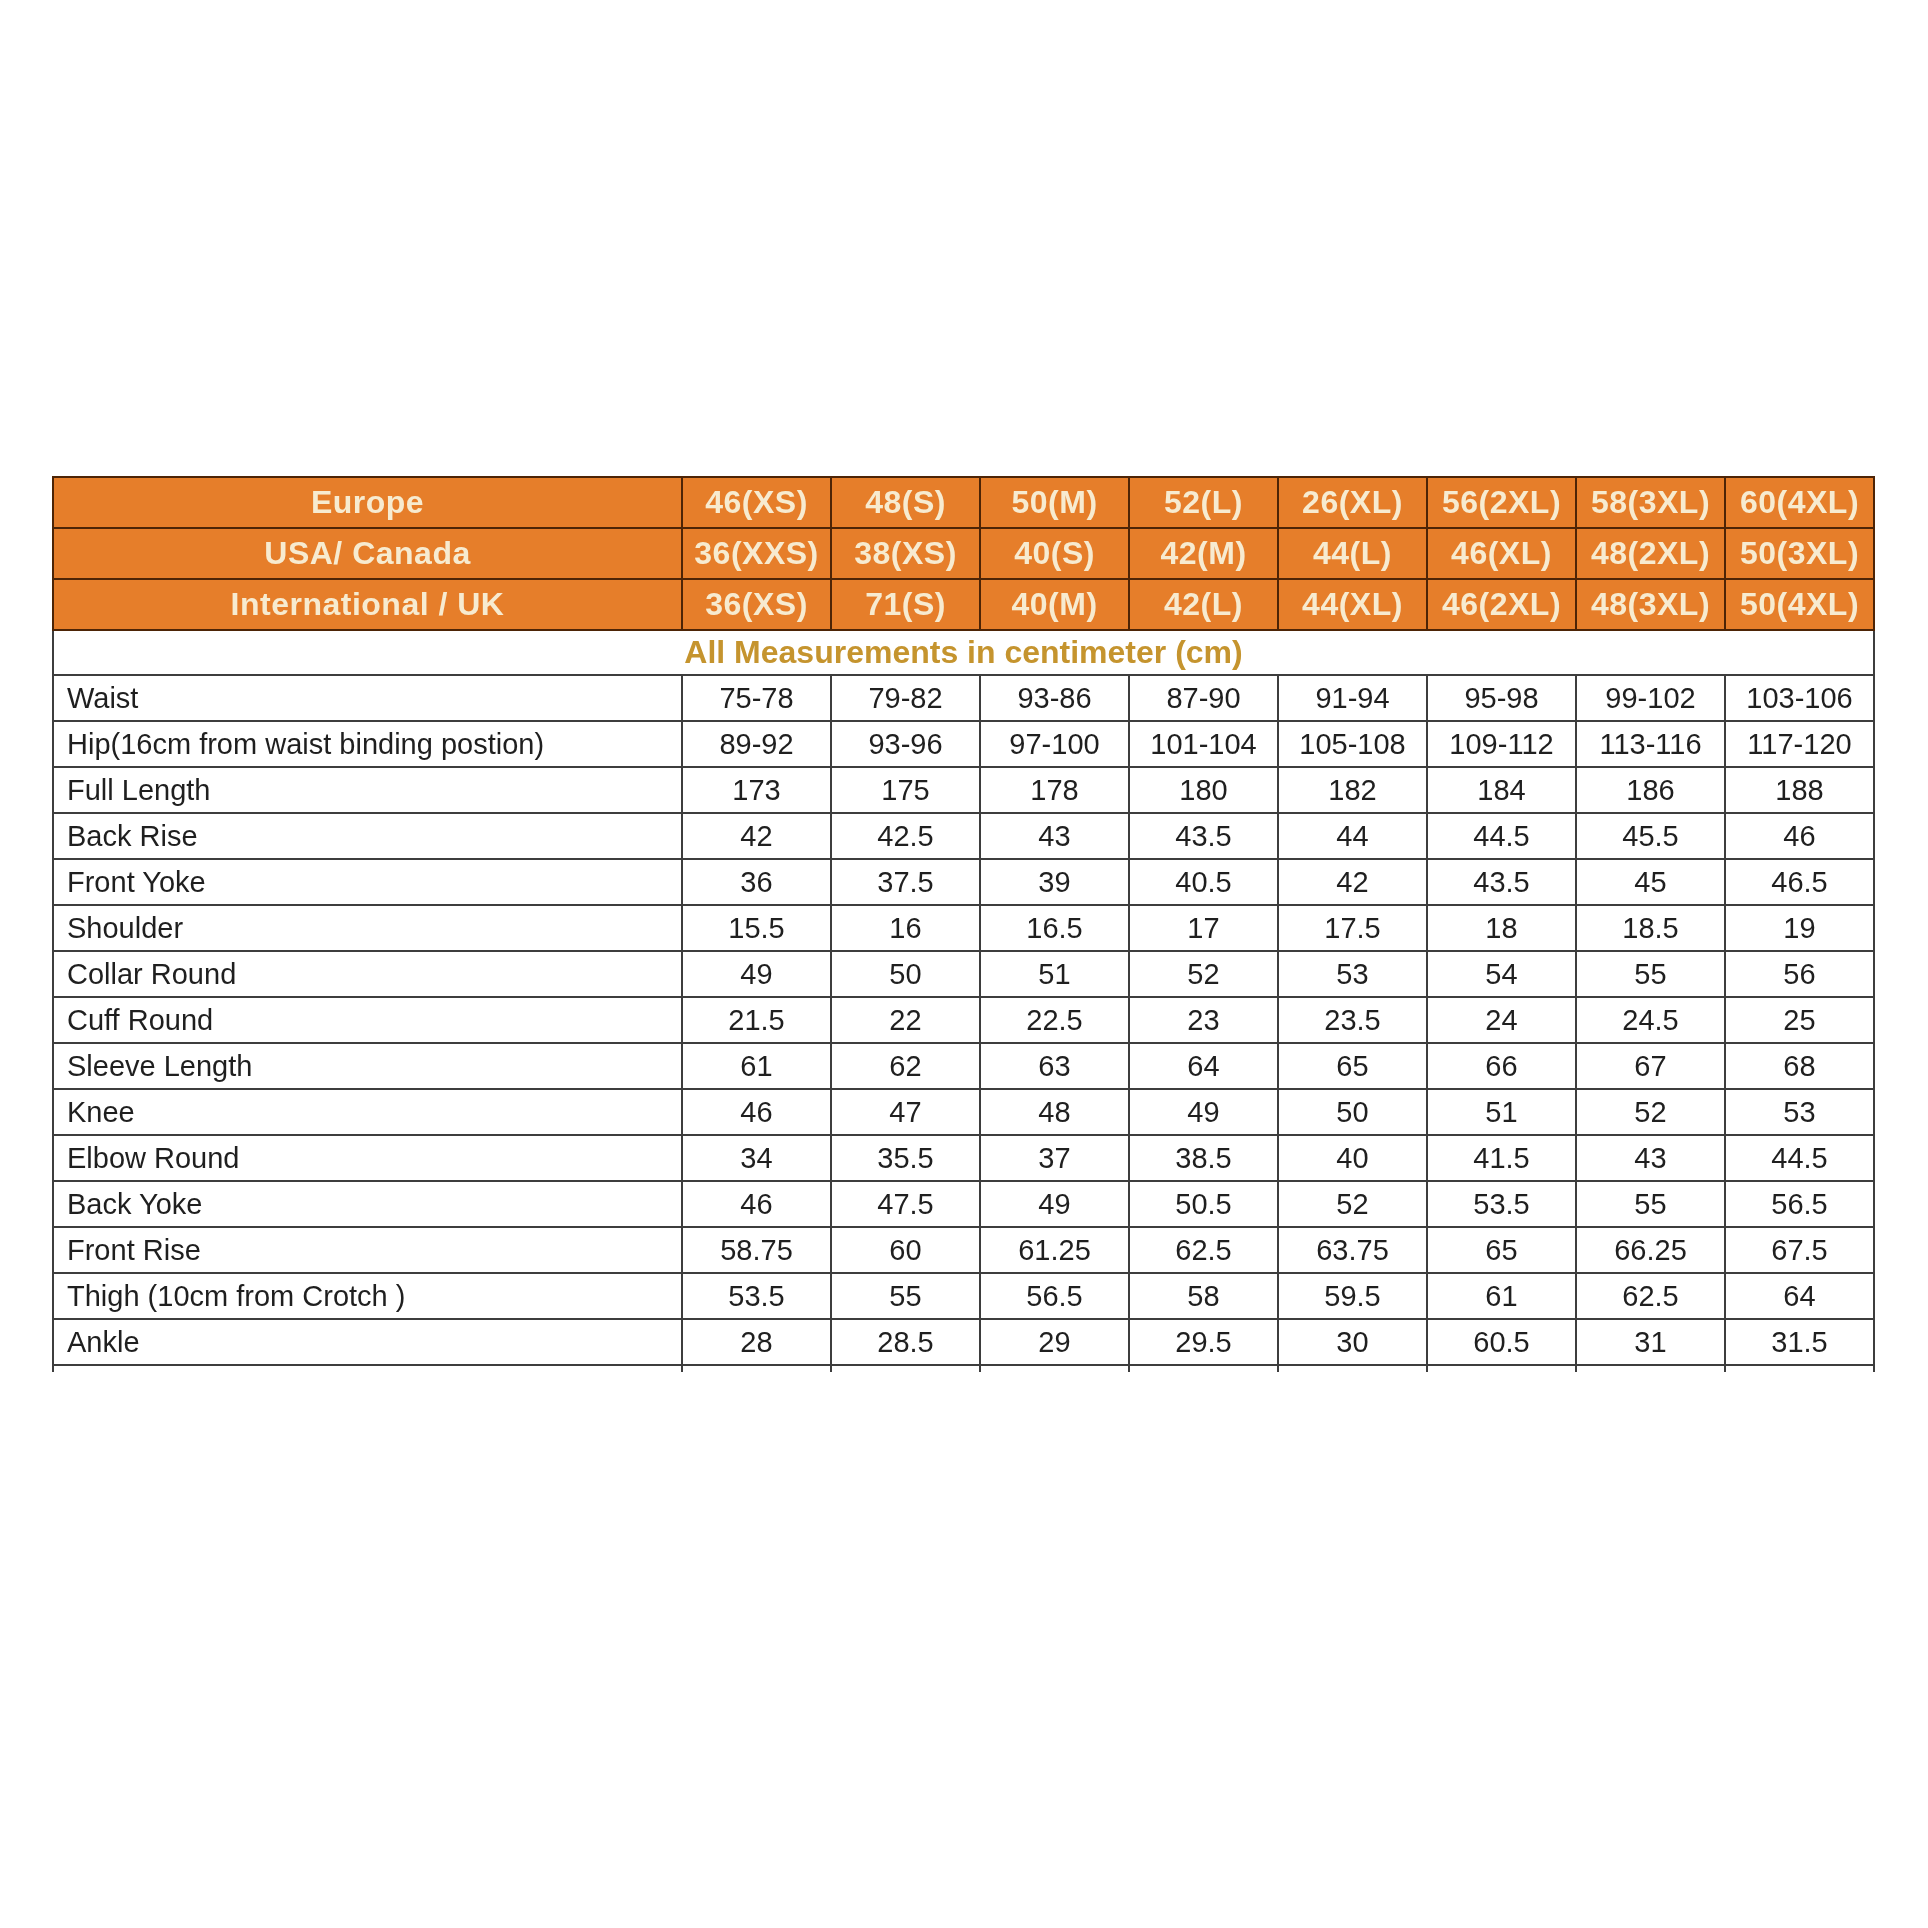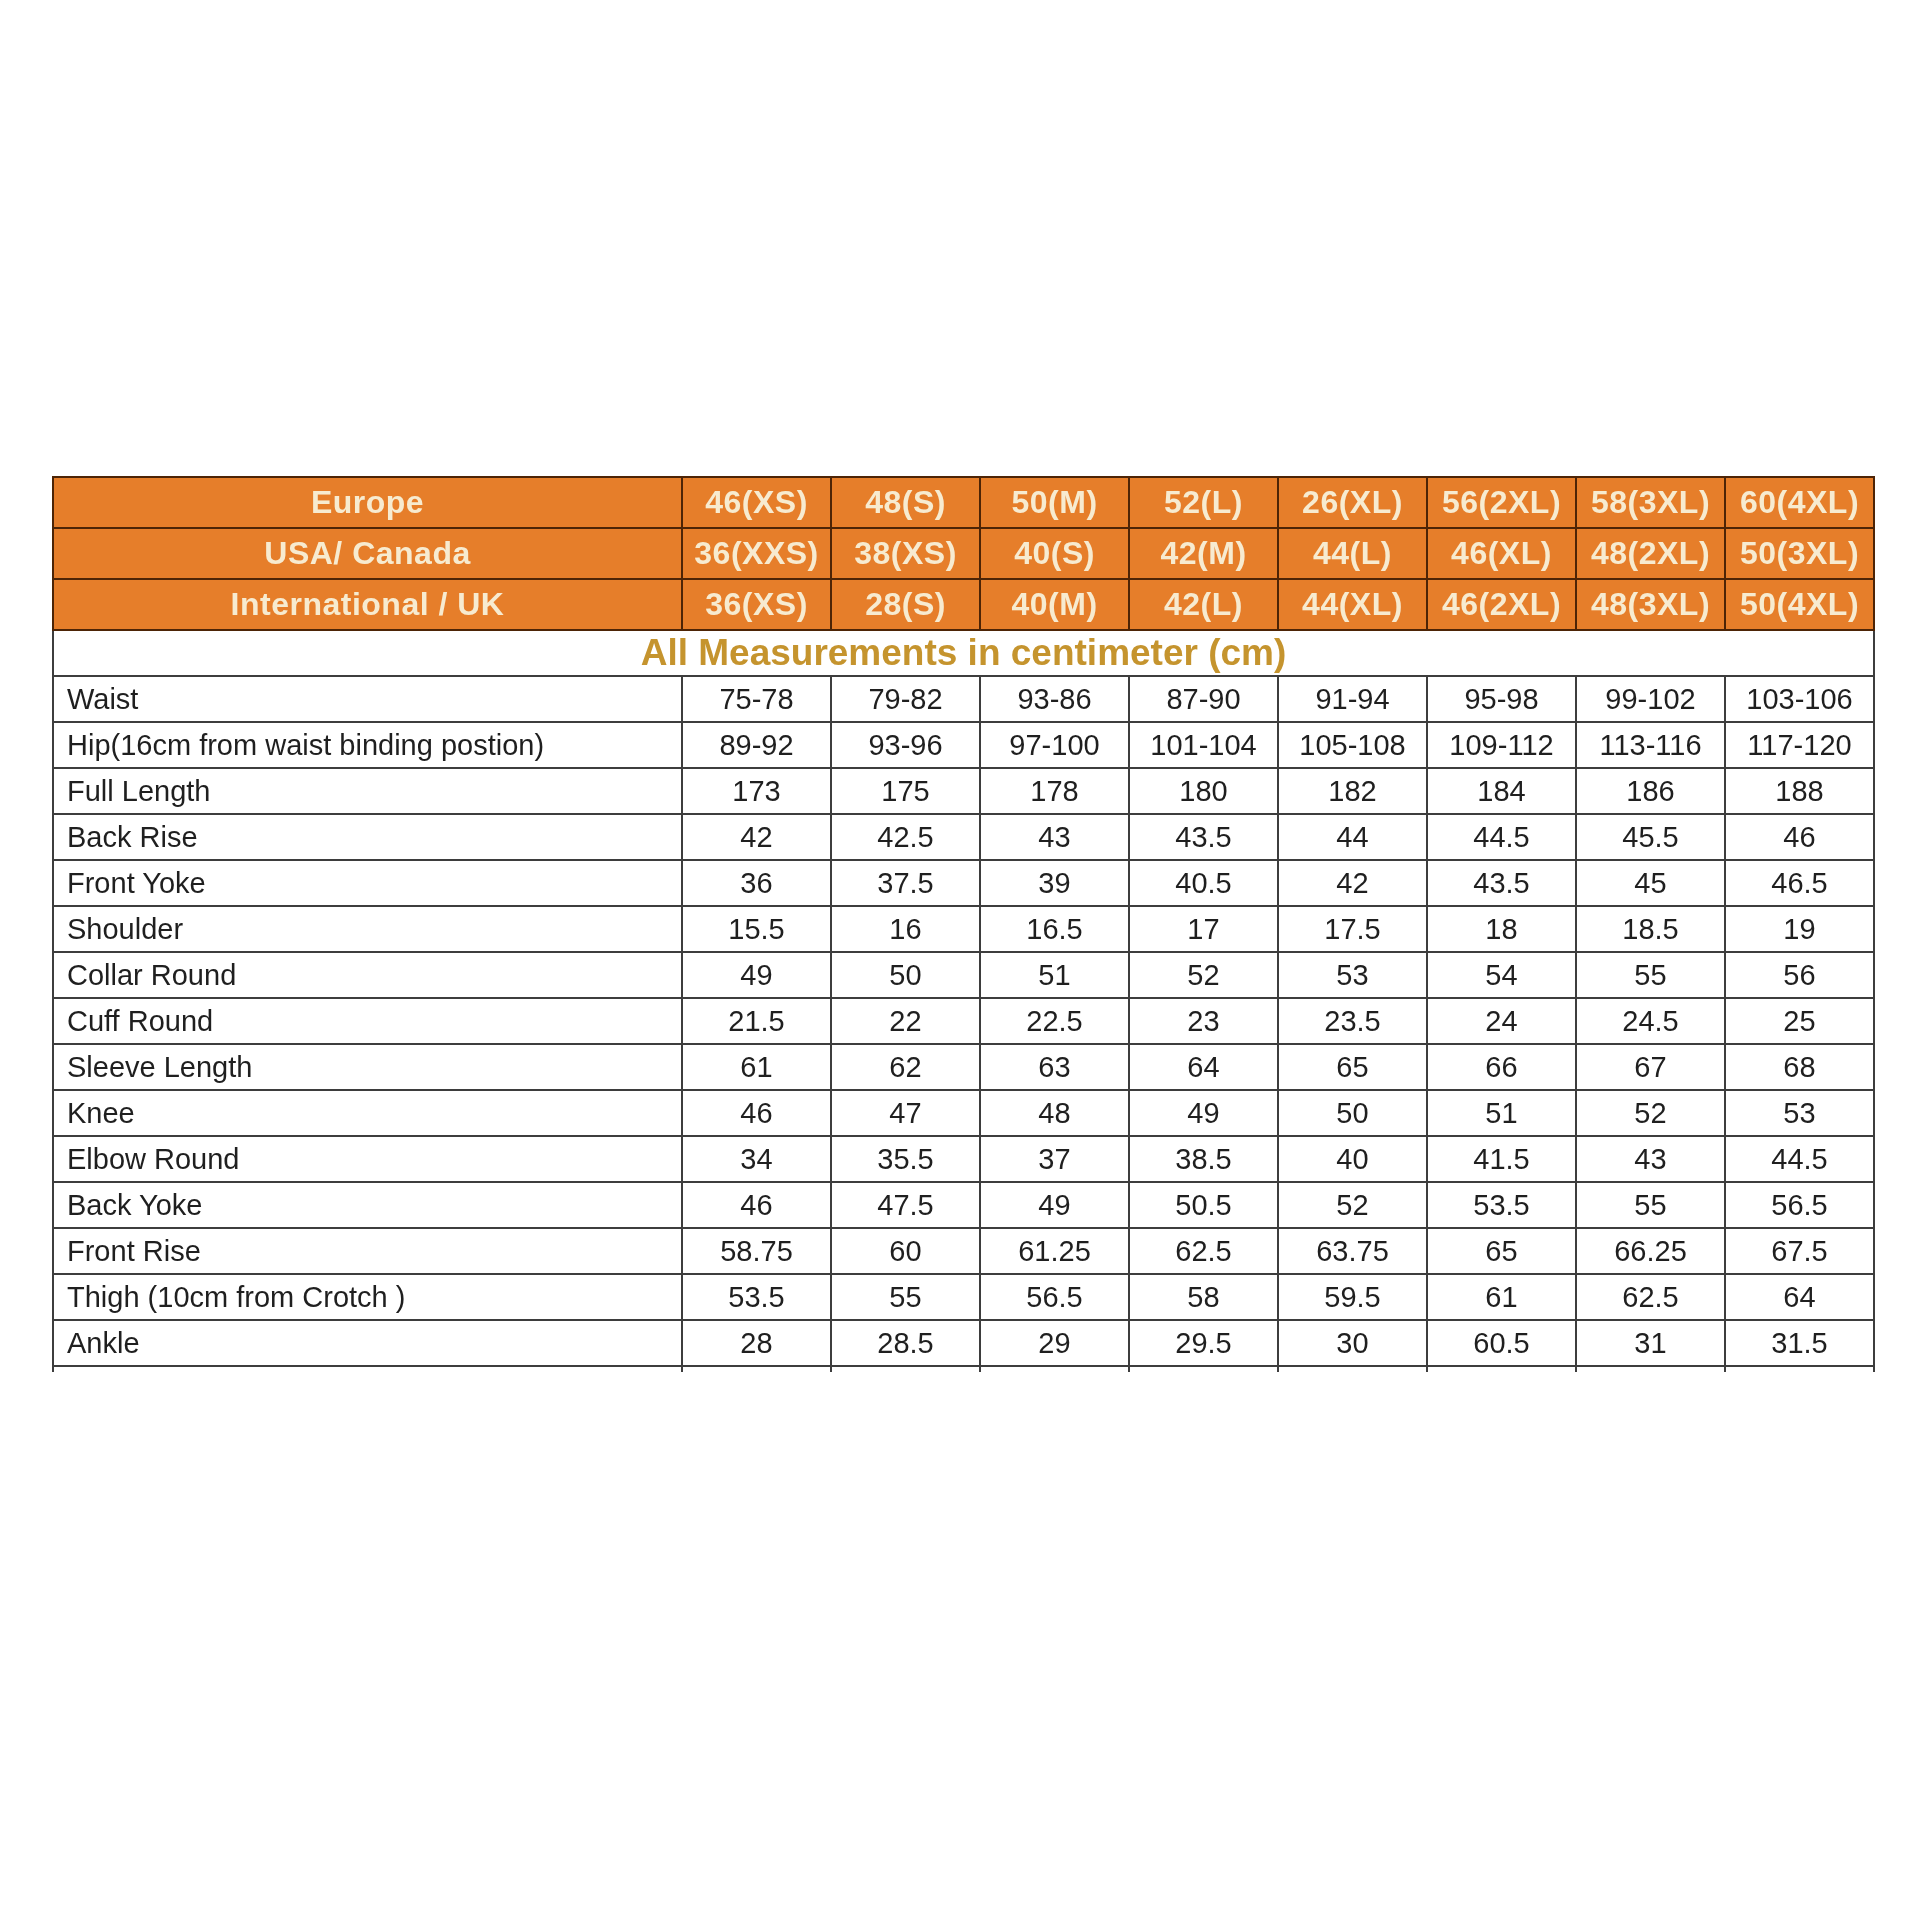--- a/index.html
+++ b/index.html
@@ -43,21 +43,21 @@
     text-align: center;
     border-color: #4d2406;
     letter-spacing: 0.5px;
   }
 
   
   tr.note-row td {
     background: #ffffff;
     color: #C5942E;
     font-weight: bold;
-    font-size: 37px;
+    font-size: 32px;
     height: 41px;
     text-align: center;
   }
 
   
   tr.measure-row th,
   tr.measure-row td {
     background: #ffffff;
     color: #1f1f1f;
     font-weight: normal;
@@ -107,21 +107,21 @@
           <th>40(S)</th>
           <th>42(M)</th>
           <th>44(L)</th>
           <th>46(XL)</th>
           <th>48(2XL)</th>
           <th>50(3XL)</th>
         </tr>
         <tr class="header-row">
           <th>International / UK</th>
           <th>36(XS)</th>
-          <th>28(S)</th>
+          <th>71(S)</th>
           <th>40(M)</th>
           <th>42(L)</th>
           <th>44(XL)</th>
           <th>46(2XL)</th>
           <th>48(3XL)</th>
           <th>50(4XL)</th>
         </tr>
       </thead>
     <tbody>
       <tr class="note-row">

